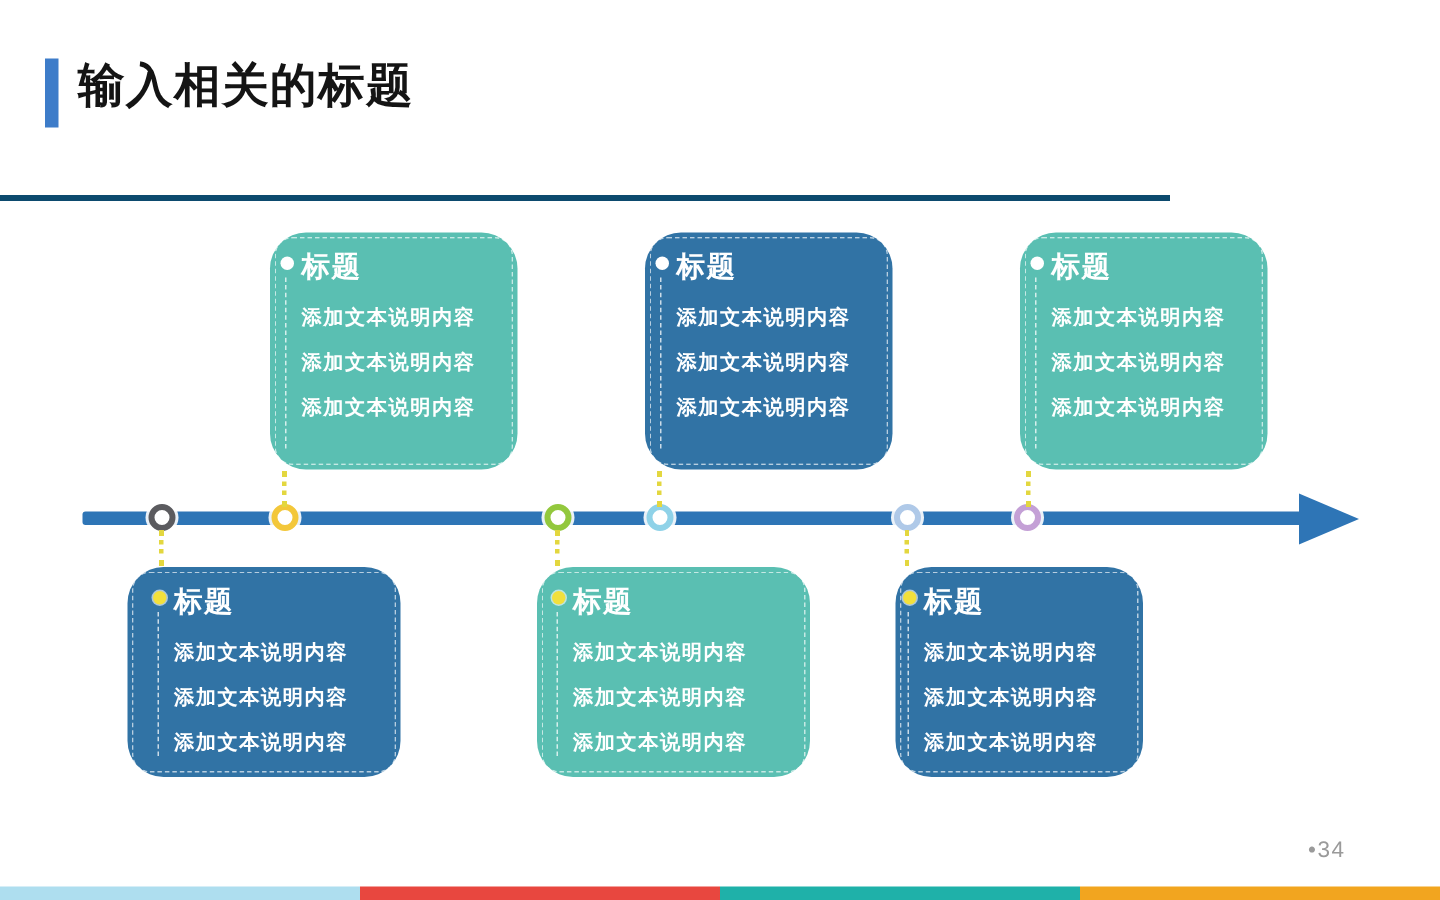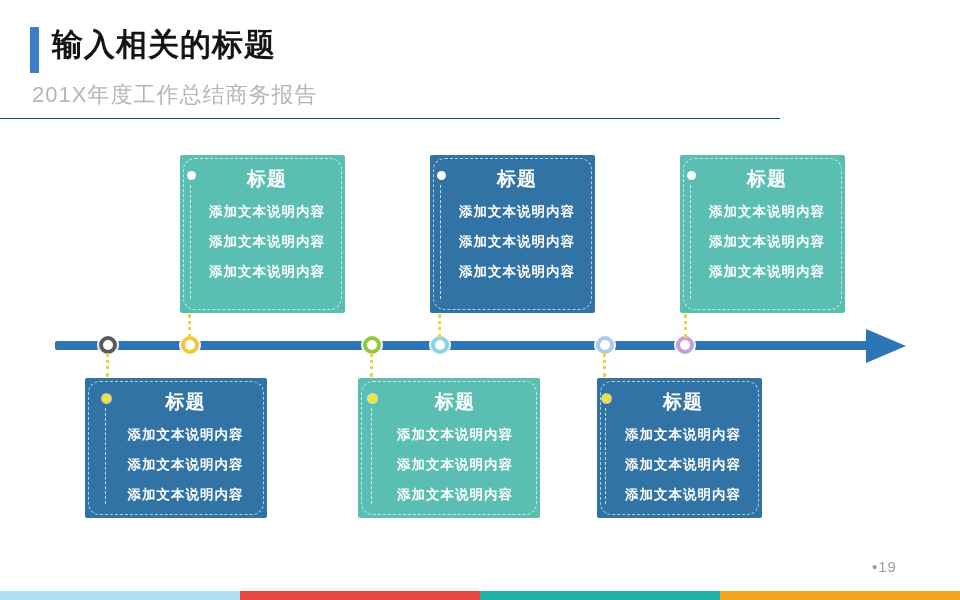--- a/index.html
+++ b/index.html
@@ -4,35 +4,35 @@
 <style>
   html,body{margin:0;padding:0;}
   body{
     width:960px;height:600px;position:relative;overflow:hidden;
     background:#ffffff;
     font-family:"Liberation Sans","DejaVu Sans",sans-serif;
   }
   .slide{position:absolute;inset:0;}
 
   
-  .header{position:absolute;left:0;top:0;width:780px;height:118px;border-bottom:1px solid #0c4a6e;}
+  .header{position:absolute;left:0;top:12px;width:780px;height:118px;border-bottom:4px solid #0c4a6e;}
   .accent-bar{position:absolute;left:30px;top:27px;width:9px;height:46px;}
   .slide-title{position:absolute;left:52px;top:24px;margin:0;font-size:31px;font-weight:bold;color:#141414;letter-spacing:1px;}
   .slide-subtitle{position:absolute;left:32px;top:80px;font-size:22px;color:#b5b5b5;letter-spacing:1px;}
 
   
   .tl-line{position:absolute;left:55px;top:341px;width:818px;height:9px;border-radius:2px;}
   .tl-arrow{position:absolute;left:866px;top:329px;width:0;height:0;
     border-left:40px solid #2E75B6;border-top:17px solid transparent;border-bottom:17px solid transparent;}
   .node{position:absolute;top:336px;width:10px;height:10px;background:#fff;border:4px solid #999;
     border-radius:50%;box-shadow:0 0 0 2px rgba(255,255,255,.9);}
   .connector{position:absolute;width:0;border-left:3px dotted #E3D73F;}
 
   
-  .card{position:absolute;border-radius:2px;color:#fff;text-align:center;}
+  .card{position:absolute;border-radius:24px;color:#fff;}
   .card::after{content:'';position:absolute;inset:3px;border:1.5px dashed rgba(255,255,255,.65);
     border-radius:12px;pointer-events:none;}
   .dot{position:absolute;top:16px;left:var(--dx);width:9px;height:9px;border-radius:50%;}
   .dot-white{background:#ffffff;}
   .dot-yellow{background:#F2E03C;box-shadow:0 0 0 1px rgba(255,255,255,.6);}
   .rail{position:absolute;top:30px;bottom:14px;left:calc(var(--dx) + 3px);width:0;
     border-left:1px dashed rgba(255,255,255,.75);}
   .card-body{position:relative;padding:12px 12px 0 calc(var(--dx) + 14px);}
   .card-title{font-size:19px;font-weight:bold;line-height:24px;letter-spacing:1px;}
   .card-line{margin-top:12px;font-size:13.5px;line-height:18px;letter-spacing:1px;white-space:nowrap;font-weight:bold;}
@@ -43,21 +43,20 @@
   .stripes span{flex:1 1 0;height:100%;}
 </style>
 </head>
 <body>
 
 <div class="slide">
 
   <div class="header">
     <div class="accent-bar" style="background: rgb(61, 124, 201);"></div>
     <h1 class="slide-title">输入相关的标题</h1>
-    <div class="slide-subtitle">201X年度工作总结商务报告</div>
   </div>
 
   <div class="tl-line" style="background: rgb(46, 117, 182);"></div>
   <div class="tl-arrow"></div>
 
   <span class="node" style="left: 99px; border-color: rgb(91, 91, 95);"></span>
   <span class="node" style="left: 181px; border-color: rgb(243, 199, 58);"></span>
   <span class="node" style="left: 363px; border-color: rgb(147, 200, 61);"></span>
   <span class="node" style="left: 431px; border-color: rgb(143, 210, 232);"></span>
   <span class="node" style="left: 596px; border-color: rgb(175, 201, 232);"></span>
@@ -129,21 +128,21 @@
     <span class="dot dot-yellow"></span>
     <span class="rail"></span>
     <div class="card-body">
       <div class="card-title">标题</div>
       <div class="card-line">添加文本说明内容</div>
       <div class="card-line">添加文本说明内容</div>
       <div class="card-line">添加文本说明内容</div>
     </div>
   </div>
 
-  <div class="page-number">•19</div>
+  <div class="page-number">•34</div>
   <div class="stripes">
     <span style="background: rgb(174, 222, 239);"></span>
     <span style="background: rgb(232, 71, 63);"></span>
     <span style="background: rgb(31, 177, 169);"></span>
     <span style="background: rgb(242, 165, 31);"></span>
   </div>
 
 </div>
 
 </body></html>

